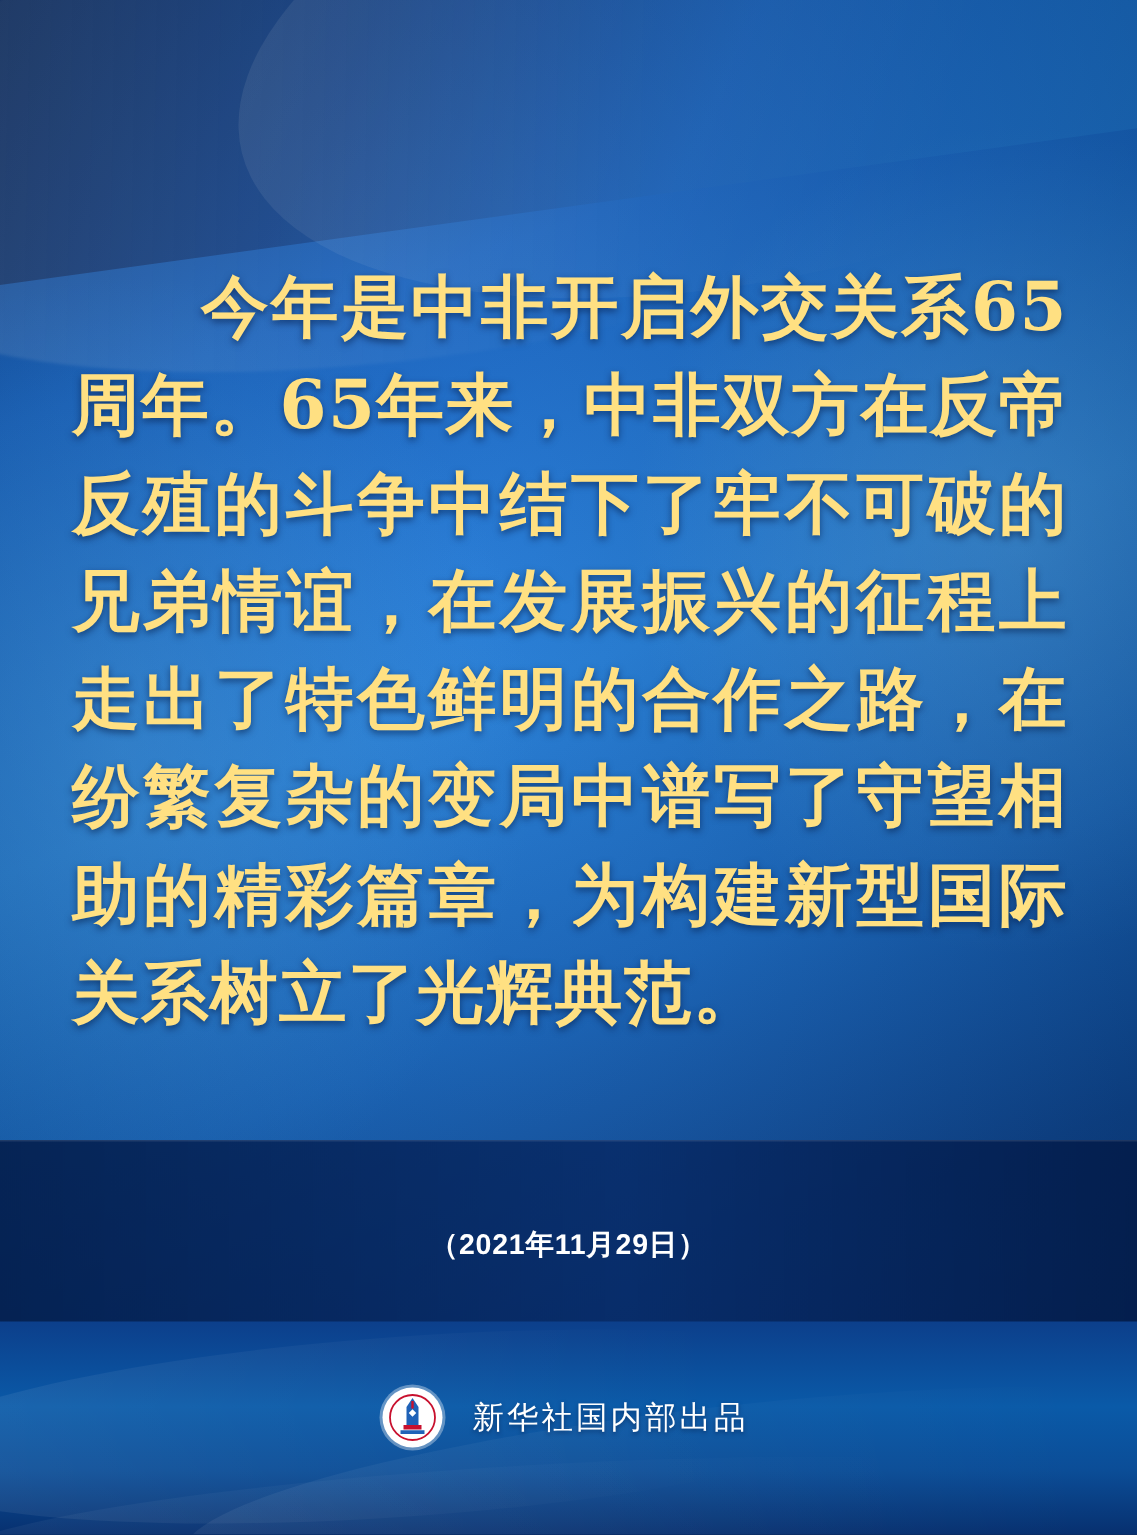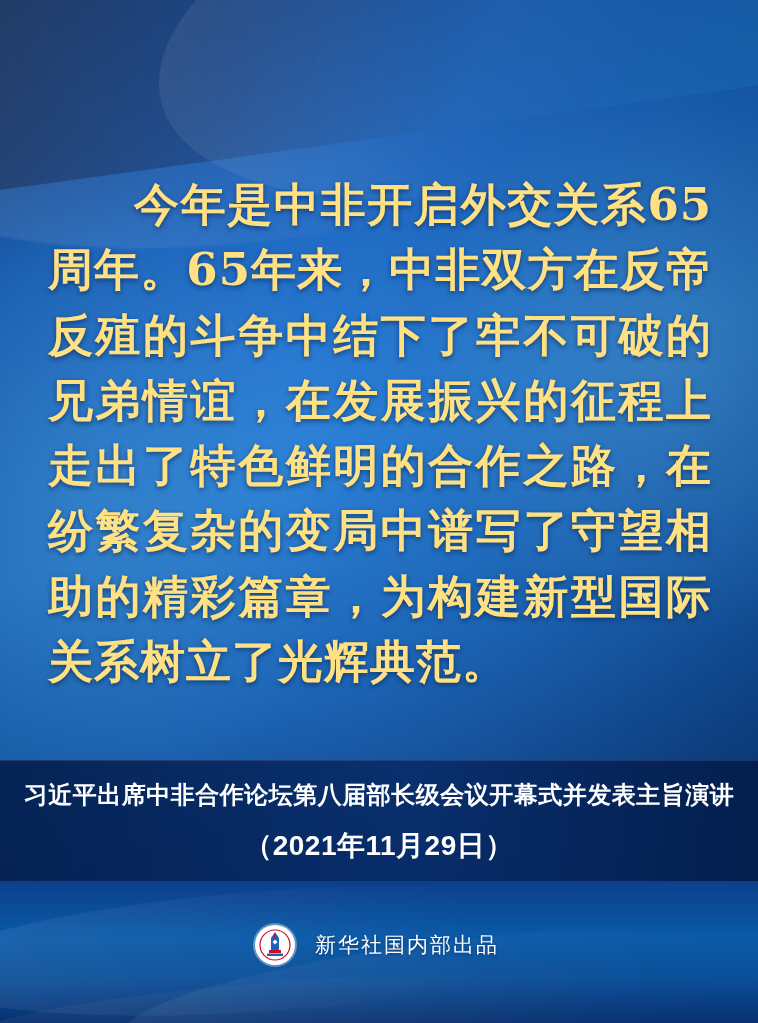--- a/index.html
+++ b/index.html
@@ -94,21 +94,21 @@
   }
   .caption-line1 {
     color: #ffffff;
     font-size: 24px;
     font-weight: bold;
     letter-spacing: .5px;
     white-space: nowrap;
   }
   .caption-line2 {
     color: #ffffff;
-    font-size: 28px;
+    font-size: 19px;
     font-weight: bold;
     margin-top: 16px;
     letter-spacing: .5px;
   }
 
   
   .bottom {
     position: absolute;
     left: 0; bottom: 0;
     width: 100%; height: 142px;
@@ -158,21 +158,20 @@
   <div class="wedge-top"></div>
   <div class="swoosh1"></div>
   <div class="swoosh2"></div>
   <div class="glow-left"></div>
   <div class="glow-right"></div>
   <div class="vignette"></div>
 
   <div class="quote">今年是中非开启外交关系65周年。65年来，中非双方在反帝反殖的斗争中结下了牢不可破的兄弟情谊，在发展振兴的征程上走出了特色鲜明的合作之路，在纷繁复杂的变局中谱写了守望相助的精彩篇章，为构建新型国际关系树立了光辉典范。</div>
 
   <div class="caption-band">
-    <div class="caption-line1">习近平出席中非合作论坛第八届部长级会议开幕式并发表主旨演讲</div>
     <div class="caption-line2">（2021年11月29日）</div>
   </div>
 
   <div class="bottom">
     <div class="bwave bw1"></div>
     <div class="bwave bw2"></div>
     <div class="bwave bw3"></div>
   </div>
 
   <div class="logo-row">

